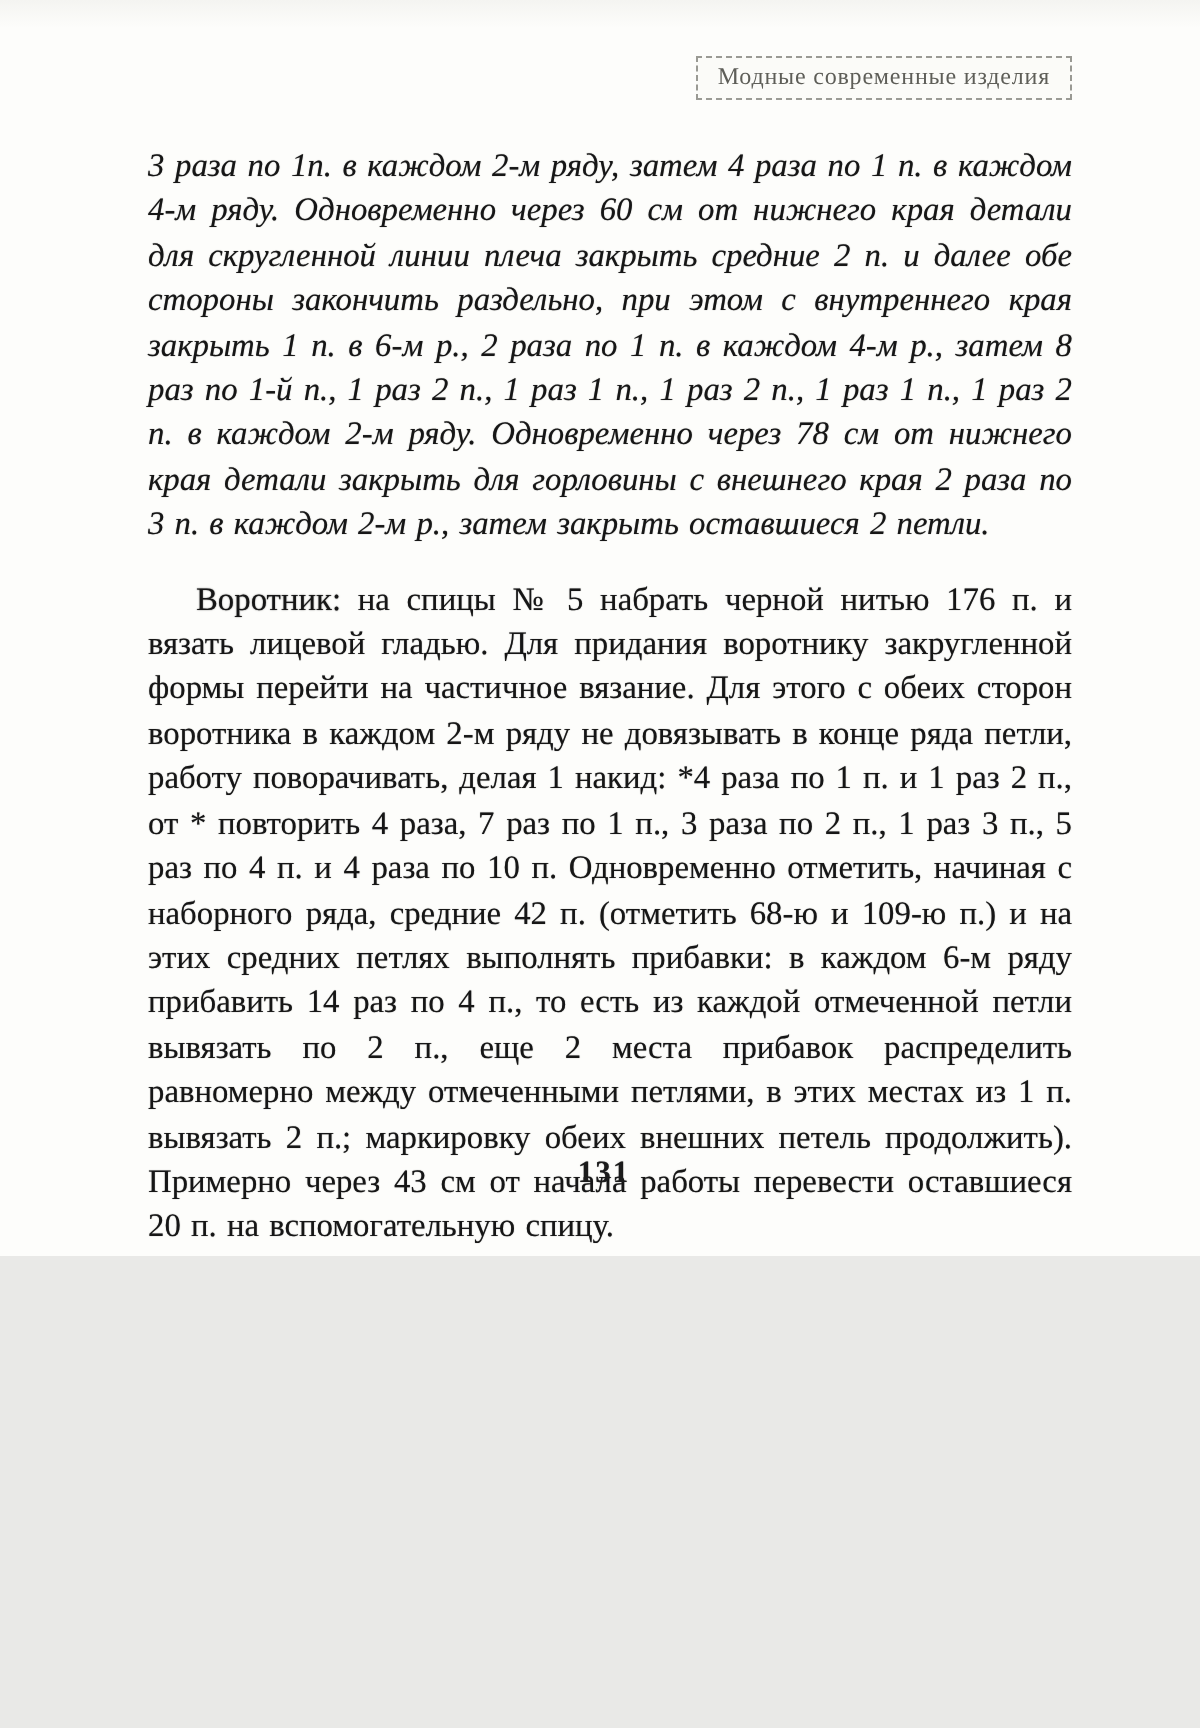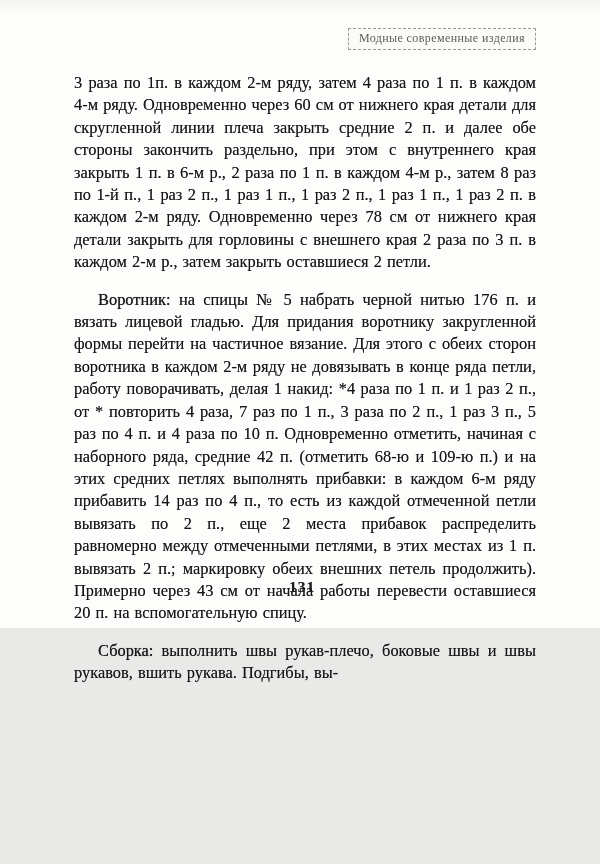--- a/index.html
+++ b/index.html
@@ -46,20 +46,21 @@
     color: #161616;
     text-shadow: 0 0 0.5px rgba(10,10,10,0.55);
     word-spacing: 1px;
   }
   .para {
     margin: 0 0 15px 0;
     text-indent: 24px;
   }
   .para.no-indent {
     text-indent: 0;
+    font-style: italic;
   }
   .para .lead {
     font-weight: 400;
     text-shadow: 0 0 0.7px rgba(0,0,0,0.7);
   }
   .page-number {
     position: absolute;
     bottom: 32px;
     left: 2px;
     width: 100%;
@@ -79,19 +80,18 @@
   <div class="header-row">
     <span class="header-box">Модные современные изделия</span>
   </div>
 
   <div class="body-text">
 
     <p class="para no-indent"><span class="lead"></span><span>3 раза по 1п. в каждом 2-м ряду, затем 4 раза по 1 п. в каждом 4-м ряду. Одновременно через 60 см от нижнего края детали для скругленной линии плеча закрыть средние 2 п. и далее обе стороны закончить раздельно, при этом с внутреннего края закрыть 1 п. в 6-м р., 2 раза по 1 п. в каждом 4-м р., затем 8 раз по 1-й п., 1 раз 2 п., 1 раз 1 п., 1 раз 2 п., 1 раз 1 п., 1 раз 2 п. в каждом 2-м ряду. Одновременно через 78 см от нижнего края детали закрыть для горловины с внешнего края 2 раза по 3 п. в каждом 2-м р., затем закрыть оставшиеся 2 петли.</span></p>
 
     <p class="para"><span class="lead">Воротник:</span><span> на спицы № 5 набрать черной нитью 176 п. и вязать лицевой гладью. Для придания воротнику закругленной формы перейти на частичное вязание. Для этого с обеих сторон воротника в каждом 2-м ряду не довязывать в конце ряда петли, работу поворачивать, делая 1 накид: *4 раза по 1 п. и 1 раз 2 п., от * повторить 4 раза, 7 раз по 1 п., 3 раза по 2 п., 1 раз 3 п., 5 раз по 4 п. и 4 раза по 10 п. Одновременно отметить, начиная с наборного ряда, средние 42 п. (отметить 68-ю и 109-ю п.) и на этих средних петлях выполнять прибавки: в каждом 6-м ряду прибавить 14 раз по 4 п., то есть из каждой отмеченной петли вывязать по 2 п., еще 2 места прибавок распределить равномерно между отмеченными петлями, в этих местах из 1 п. вывязать 2 п.; маркировку обеих внешних петель продолжить). Примерно через 43 см от начала работы перевести оставшиеся 20 п. на вспомогательную спицу.</span></p>
 
-    <p class="para"><span class="lead">Сборка:</span><span> выполнить швы рукав-плечо, боковые швы и швы рукавов, вшить рукава. Подгибы, вы-</span></p>
 
   </div>
 
   <div class="page-number">131</div>
 
 </div>
 
 </body></html>

